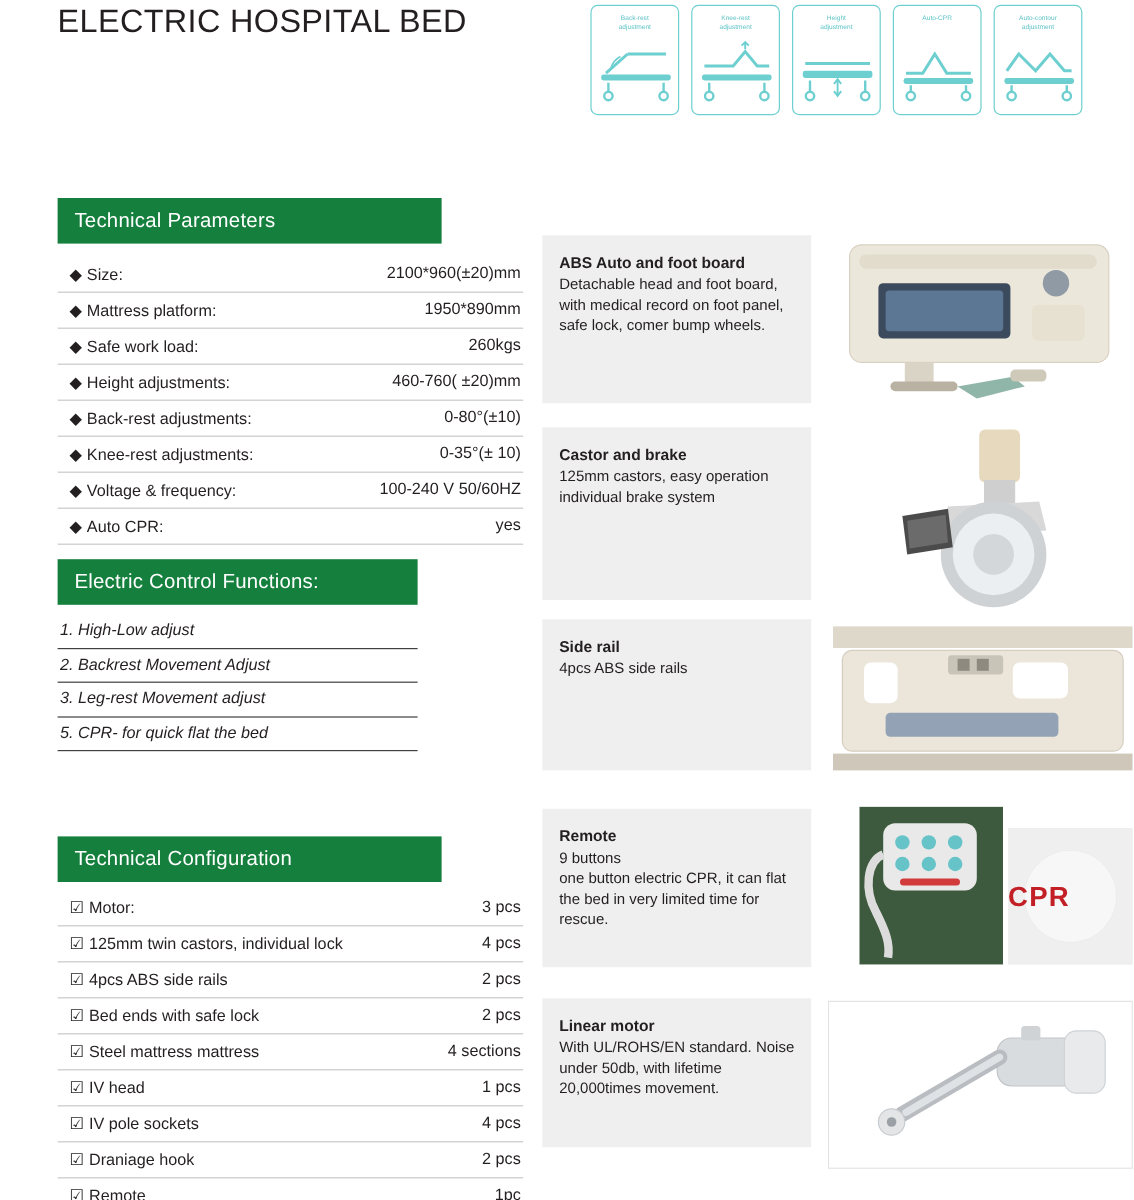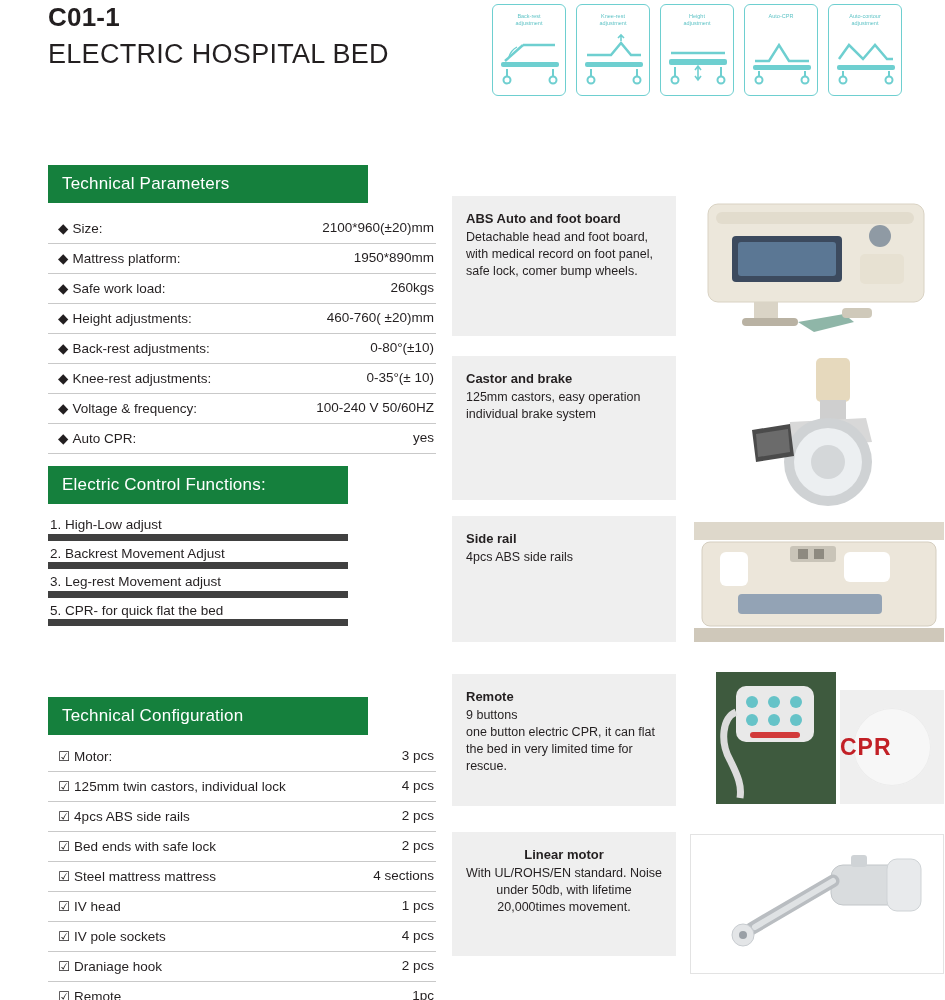--- a/index.html
+++ b/index.html
@@ -102,22 +102,23 @@
 
   
   .ecf-list {
     position: absolute;
     left: 48px; top: 512px;
     width: 300px;
   }
   .ecf-row {
     position: relative;
     height: 28.5px;
-    border-bottom: 7px solid #404040;
+    border-bottom: 1px solid #404040;
     font-size: 13.5px;
+    font-style: italic;
   }
   .ecf-row span {
     position: absolute; left: 2px; top: 5px;
     white-space: nowrap;
   }
 
   
   .param-list.tc { top: 742px; width: 388px; }
 
   
@@ -132,21 +133,21 @@
   }
   .desc .d-title {
     font-weight: bold;
     font-size: 13px;
     margin-bottom: 2px;
   }
   .desc.d1 { left: 452px; top: 196px;  height: 140px; }
   .desc.d2 { left: 452px; top: 356px;  height: 144px; }
   .desc.d3 { left: 452px; top: 516px;  height: 126px; }
   .desc.d4 { left: 452px; top: 674px;  height: 132px; }
-  .desc.d5 { left: 452px; top: 832px;  height: 124px; text-align: center; }
+  .desc.d5 { left: 452px; top: 832px;  height: 124px; }
 
   
   .photo { position: absolute; overflow: hidden; }
   .photo.p1 { left: 694px; top: 196px; width: 250px; height: 150px; }
   .photo.p2 { left: 694px; top: 356px; width: 250px; height: 152px; }
   .photo.p3 { left: 694px; top: 516px; width: 250px; height: 130px; }
   .photo.p4 { left: 716px; top: 672px; width: 120px; height: 132px; }
   .photo.p5 { left: 840px; top: 690px; width: 104px; height: 114px; background:#efefef; }
   .photo.p6 { left: 690px; top: 834px; width: 254px; height: 140px; border:1px solid #e3e3e3; }
 
@@ -165,21 +166,20 @@
     background: #f7f7f7;
     box-shadow: 0 0 0 1px #ececec inset;
   }
 </style>
 </head>
 <body>
 
 <div class="page">
 
   <div class="header">
-    <div class="model-code">C01-1</div>
     <div class="model-name">ELECTRIC HOSPITAL BED</div>
   </div>
 
   <div class="feature-strip">
 
     <div class="feature-card">
       <div class="fc-label">Back-rest
 adjustment</div>
       <span>
         <svg width="66" height="56" viewBox="0 0 66 56">

